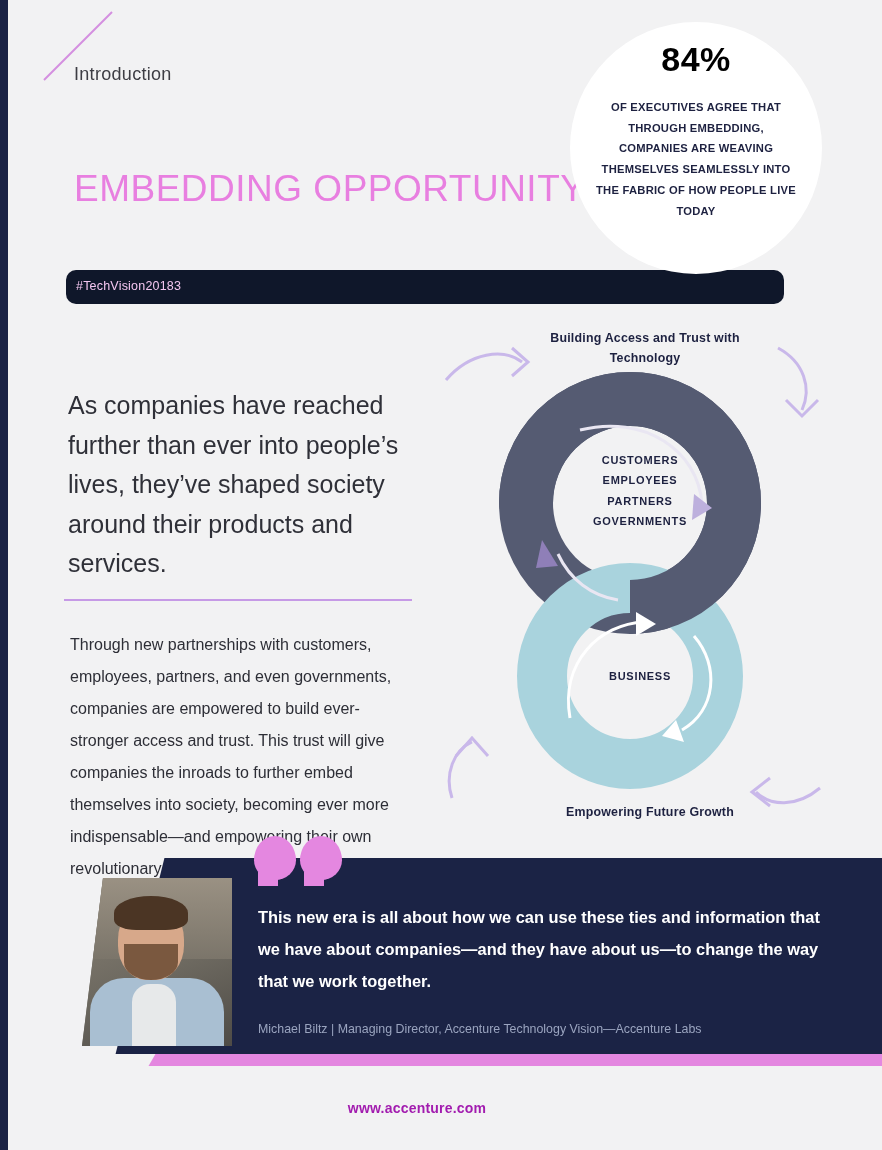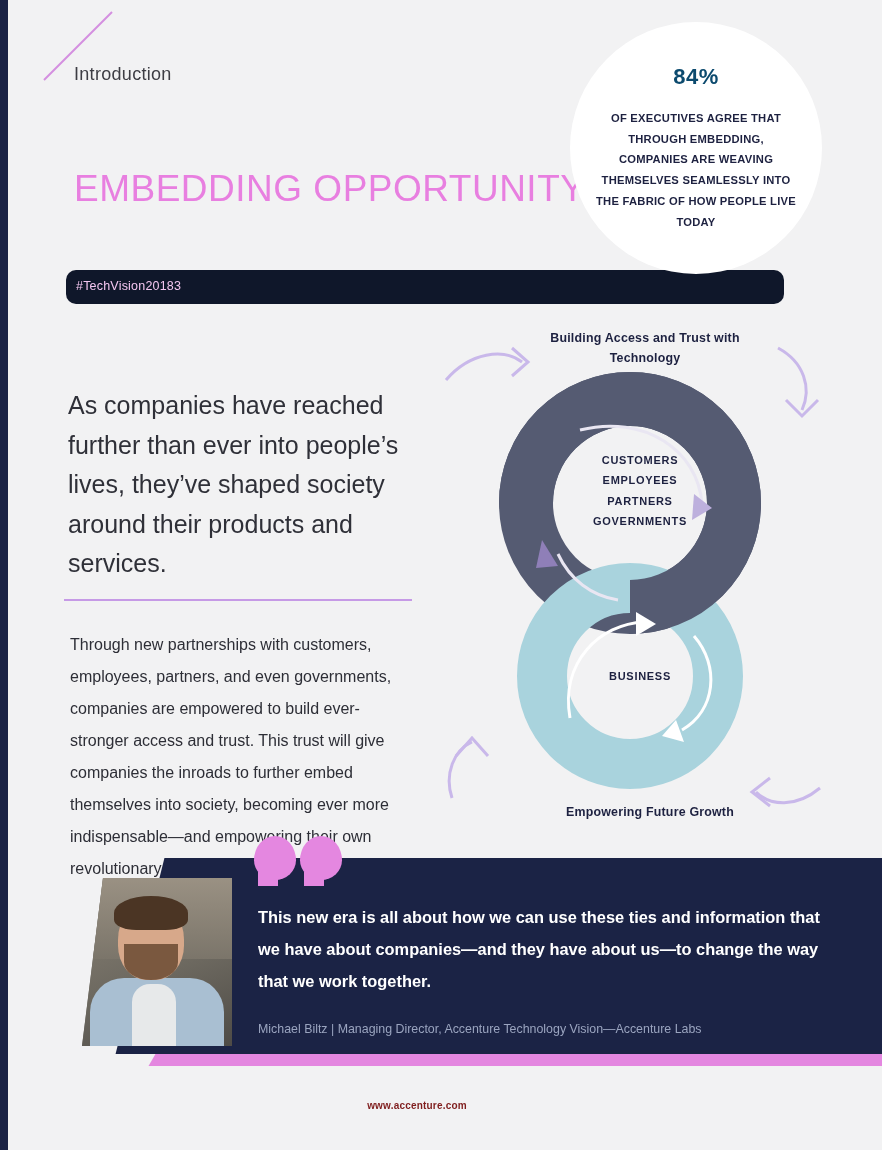--- a/index.html
+++ b/index.html
@@ -66,24 +66,24 @@
   
   .stat-circle {
     position: absolute;
     left: 570px; top: 22px;
     width: 252px; height: 252px;
     border-radius: 50%;
     background: #ffffff;
     text-align: center;
   }
   .stat-pct {
-    margin-top: 42px;
-    font-size: 22px;
-    font-weight: 700;
-    color: #0c4a6e;
+    margin-top: 18px;
+    font-size: 34px;
+    font-weight: 700;
+    color: #000000;
     letter-spacing: 0.5px;
   }
   .stat-text {
     margin: 18px auto 0 auto;
     width: 200px;
     font-size: 11.2px;
     font-weight: 700;
     line-height: 1.85;
     color: #1d2140;
     letter-spacing: 0.25px;
@@ -210,23 +210,23 @@
     left: 258px; top: 1022px;
     width: 560px;
     font-size: 12.4px;
     color: #9aa4bf;
   }
   .footer {
     position: absolute;
     left: 0; top: 1100px;
     width: 834px;
     text-align: center;
-    font-size: 10px;
-    font-weight: 700;
-    color: #7f1d1d;
+    font-size: 14px;
+    font-weight: 700;
+    color: #a21caf;
     letter-spacing: 0.2px;
   }
 </style>
 </head>
 <body>
 
 <div id="page">
 
   <div class="edge-bar"></div>
 

